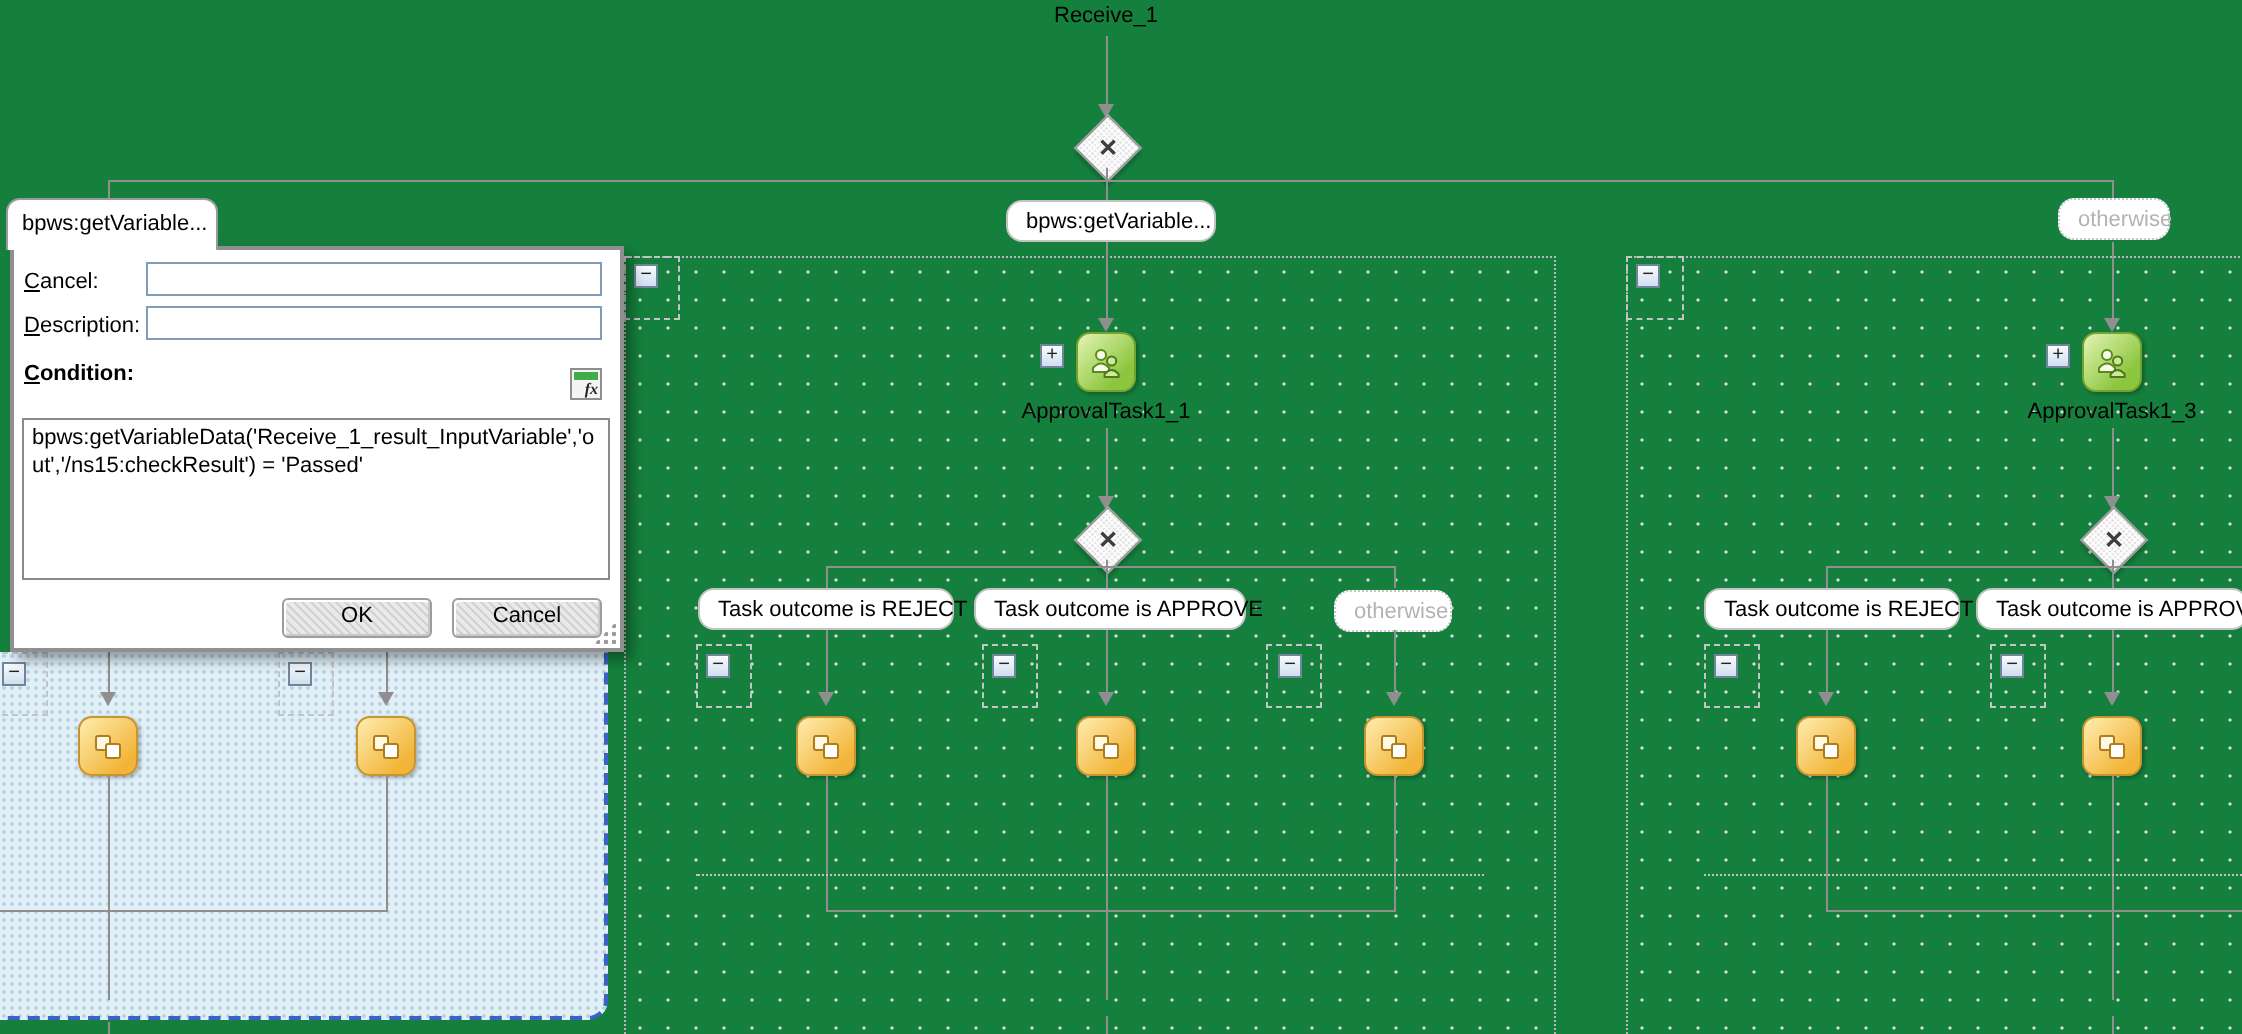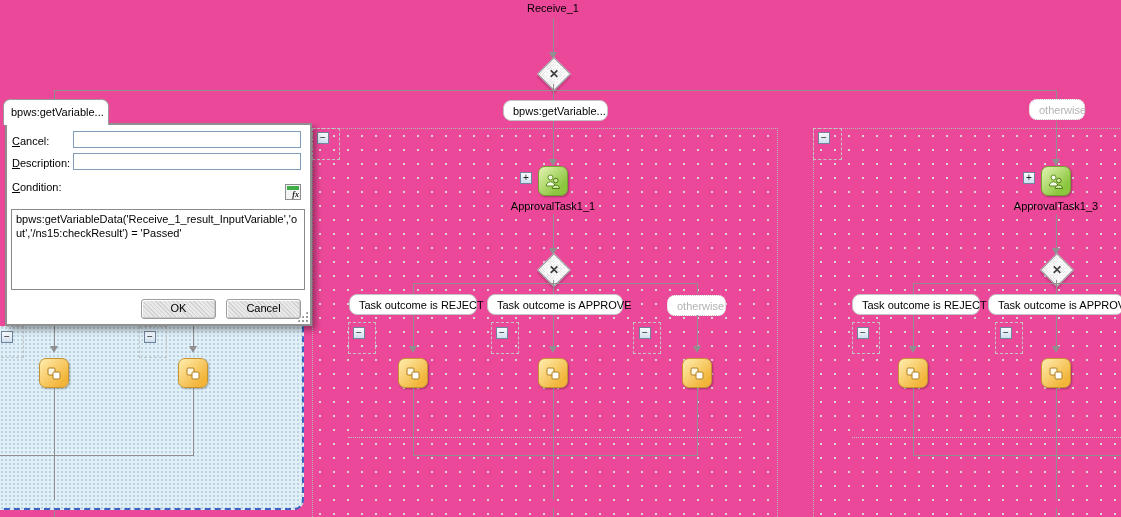--- a/index.html
+++ b/index.html
@@ -1,16 +1,16 @@
 <!DOCTYPE html>
 <html><head>
 <meta charset="utf-8">
 <style>
   html,body{margin:0;padding:0;background:#fff;}
-  #canvas{position:relative;width:1121px;height:517px;background:#ec4899;overflow:hidden;
+  #canvas{position:relative;width:1121px;height:517px;background:#15803d;overflow:hidden;
           font-family:"Liberation Sans",sans-serif;font-size:11px;color:#000;}
   .vline{position:absolute;width:1px;background:#8f8f8f;}
   .hline{position:absolute;height:1px;background:#8f8f8f;}
   .dotline{position:absolute;height:0;border-top:1px dotted #c2c2c2;}
   .arrow{position:absolute;width:0;height:0;border-left:4px solid transparent;
          border-right:4px solid transparent;border-top:7px solid #8f8f8f;}
   .node-label{position:absolute;text-align:center;white-space:nowrap;}
   .case-lbl{position:absolute;height:21px;line-height:20px;background:#fff;border:1px solid #c3c3c3;
             border-radius:8px;text-align:center;font-size:11px;padding:0 9px;white-space:nowrap;box-sizing:border-box;}
   .ghost{color:#b3b3b3;border:1px dotted #c9c9c9;background:#fff;}
@@ -246,20 +246,20 @@
   <div class="tab">bpws:getVariable...</div>
   <div class="dlg">
     <div class="dlg-label" style="left:5px;top:10px;">Cancel:</div>
     <input class="input" type="text" style="left: 66px; top: 6px; width: 228px;" value="">
     <div class="dlg-label" style="left:5px;top:32px;">Description:</div>
     <input class="input" type="text" style="left: 66px; top: 28px; width: 228px;" value="">
     <div class="fxbtn">
       <div class="bar"></div>
       <span class="fxtxt">fx</span>
     </div>
-    <div class="dlg-label" style="left:5px;top:56px;">Condition:</div>
+    <div class="dlg-label" style="left:5px;top:56px;font-weight:bold;">Condition:</div>
     <textarea class="cond-area" spellcheck="false" style="left: 4px; top: 84px; width: 294px; height: 81px;">bpws:getVariableData('Receive_1_result_InputVariable','out','/ns15:checkResult') = 'Passed'</textarea>
     <div class="xpbtn" style="left:134px;top:174px;">OK</div>
     <div class="xpbtn" style="left:219px;top:174px;">Cancel</div>
     <div class="grip"></div>
   </div>
 
 </div>
 
 </body></html>

